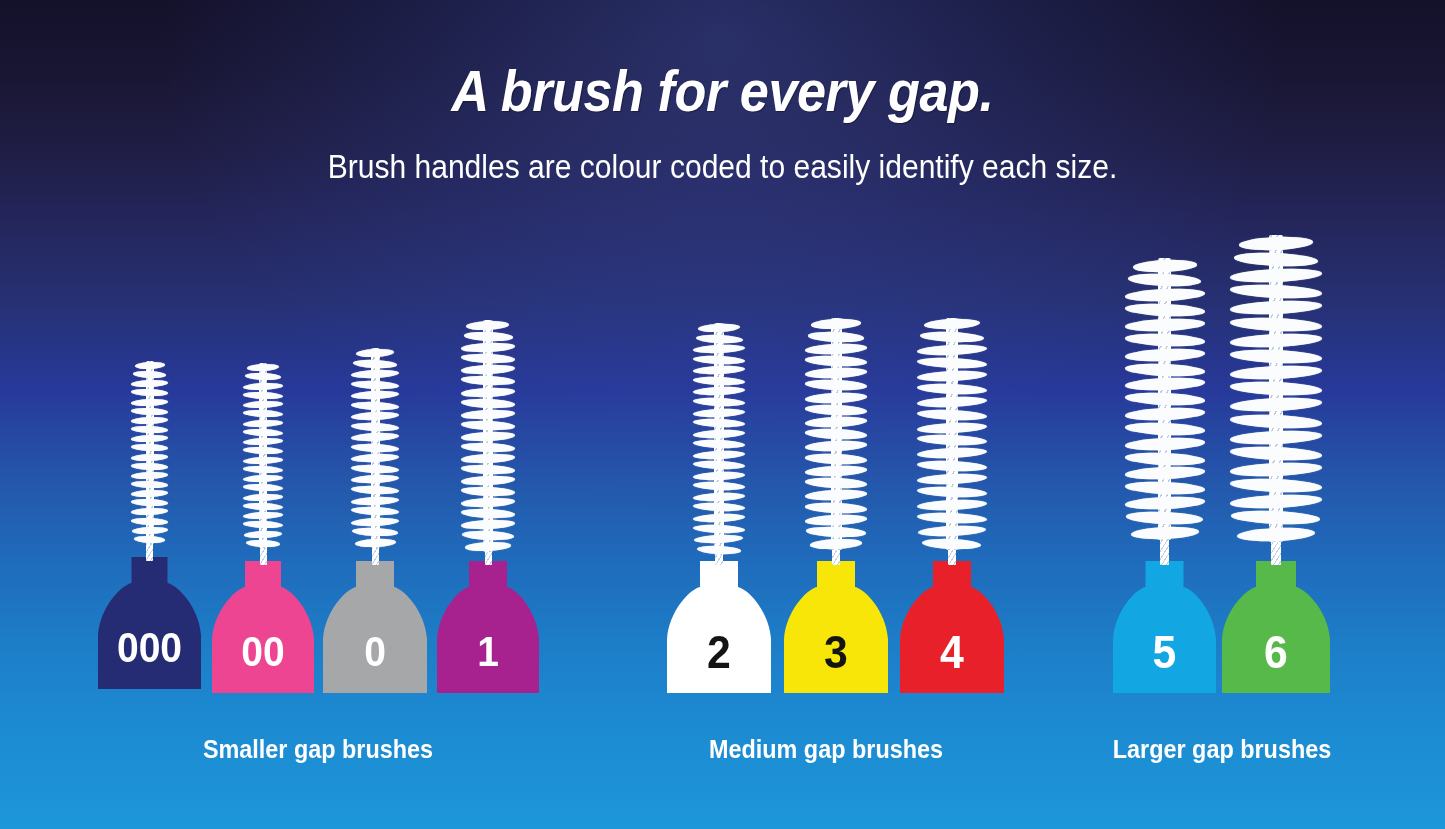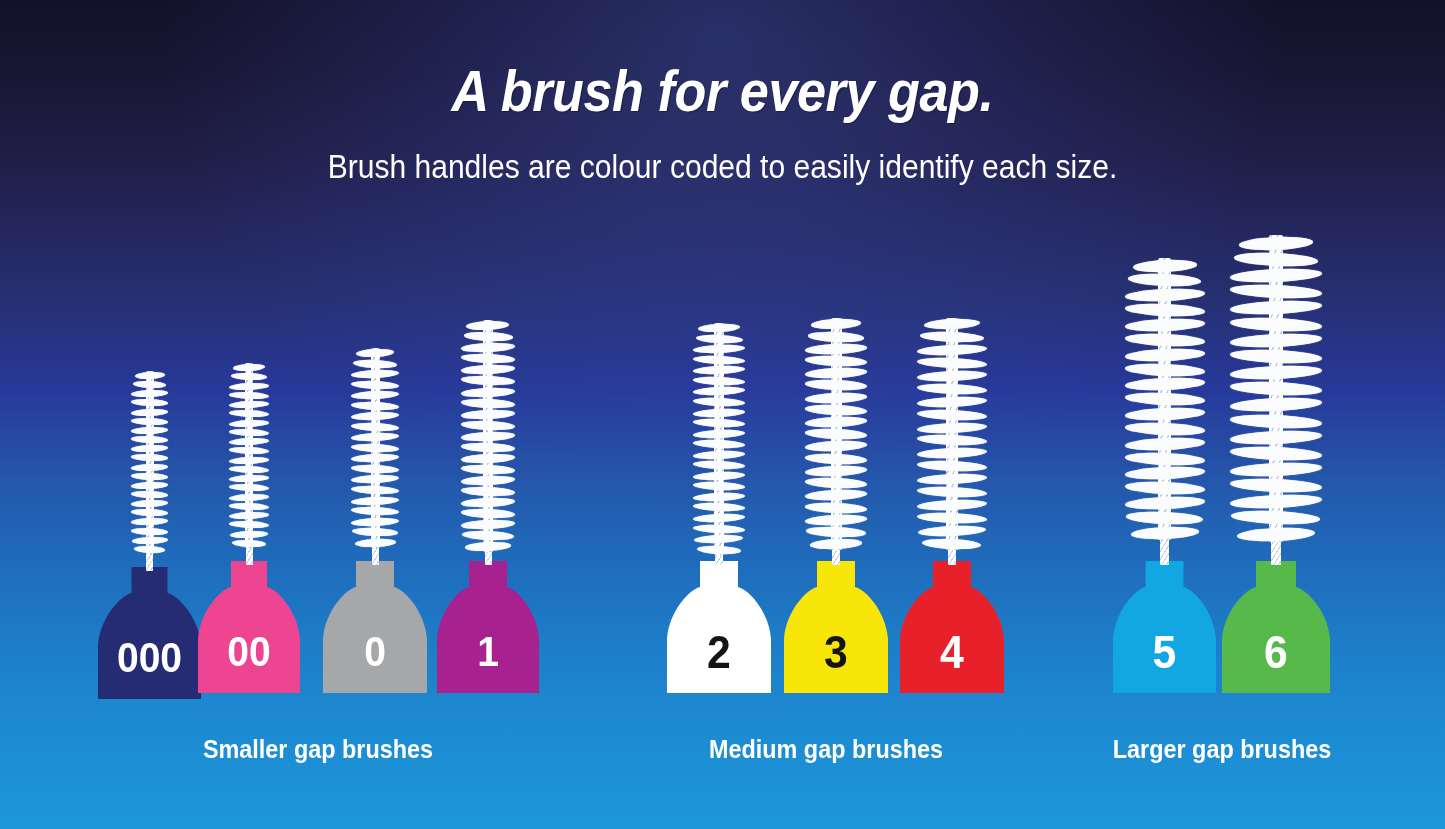--- a/index.html
+++ b/index.html
@@ -129,21 +129,21 @@
 </head>
 <body>
 
 <div id="stage">
 
   <div id="title">A brush for every gap.</div>
 
   <div id="subtitle">Brush handles are colour coded to easily identify each size.</div>
 
   <div id="brushes-layer">
-      <div class="brush-unit" style="left: 98px; width: 103px; bottom: 130px; height: 1px;">
+      <div class="brush-unit" style="left: 98px; width: 103px; bottom: 140px; height: 1px;">
         <div class="handle" style="width: 103px; height: 132px; bottom: 0px;">
           <svg width="103" height="132" viewBox="0 0 103 132" style="display: block;">
             <path d="M 33.5 0 L 69.5 0 L 69.5 26 C 79.5 28 101 50 103 78 L 103 132 L 0 132 L 0 78 C 2 50 23.5 28 33.5 26 Z" fill="#262C74"></path>
           </svg>
           <div class="handle-num" style="font-size: 42px; color: rgb(255, 255, 255); bottom: 20px;">000</div>
         </div>
         <div class="stem" style="width: 7px; left: 48px; bottom: 128px; height: 50px;"></div>
         <div class="head" style="width: 37px; height: 183px; left: 33px; bottom: 145px;">
           <div class="core" style="width: 8px; left: 14.5px;"></div>
           <div class="disk" style="width: 29.6px; height: 7.137px; left: 3.7px; top: 1.0065px; transform: rotate(-2.4deg);"></div>
@@ -161,21 +161,21 @@
           <div class="disk" style="width: 37px; height: 7.137px; left: 0px; top: 110.806px; transform: rotate(-2.4deg);"></div>
           <div class="disk" style="width: 37px; height: 7.137px; left: 0px; top: 119.957px; transform: rotate(2.4deg);"></div>
           <div class="disk" style="width: 37px; height: 7.137px; left: 0px; top: 129.106px; transform: rotate(-2.4deg);"></div>
           <div class="disk" style="width: 37px; height: 7.137px; left: 0px; top: 138.256px; transform: rotate(2.4deg);"></div>
           <div class="disk" style="width: 37px; height: 7.137px; left: 0px; top: 147.406px; transform: rotate(-2.4deg);"></div>
           <div class="disk" style="width: 37px; height: 7.137px; left: 0px; top: 156.556px; transform: rotate(2.4deg);"></div>
           <div class="disk" style="width: 35.5862px; height: 7.137px; left: 0.706895px; top: 165.707px; transform: rotate(-2.4deg);"></div>
           <div class="disk" style="width: 31.302px; height: 7.137px; left: 2.849px; top: 174.856px; transform: rotate(2.4deg);"></div>
         </div>
       </div>
-      <div class="brush-unit" style="left: 198px; width: 102px; bottom: 136px; height: 1px;">
+      <div class="brush-unit" style="left: 212px; width: 102px; bottom: 136px; height: 1px;">
         <div class="handle" style="width: 102px; height: 132px; bottom: 0px;">
           <svg width="102" height="132" viewBox="0 0 102 132" style="display: block;">
             <path d="M 33 0 L 69 0 L 69 26 C 79 28 100 50 102 78 L 102 132 L 0 132 L 0 78 C 2 50 23 28 33 26 Z" fill="#ED4591"></path>
           </svg>
           <div class="handle-num" style="font-size: 42px; color: rgb(255, 255, 255); bottom: 20px;">00</div>
         </div>
         <div class="stem" style="width: 7px; left: 47.5px; bottom: 128px; height: 50px;"></div>
         <div class="head" style="width: 40px; height: 185px; left: 31px; bottom: 145px;">
           <div class="core" style="width: 8px; left: 16px;"></div>
           <div class="disk" style="width: 32px; height: 7.215px; left: 4px; top: 1.0175px; transform: rotate(-2.4deg);"></div>

